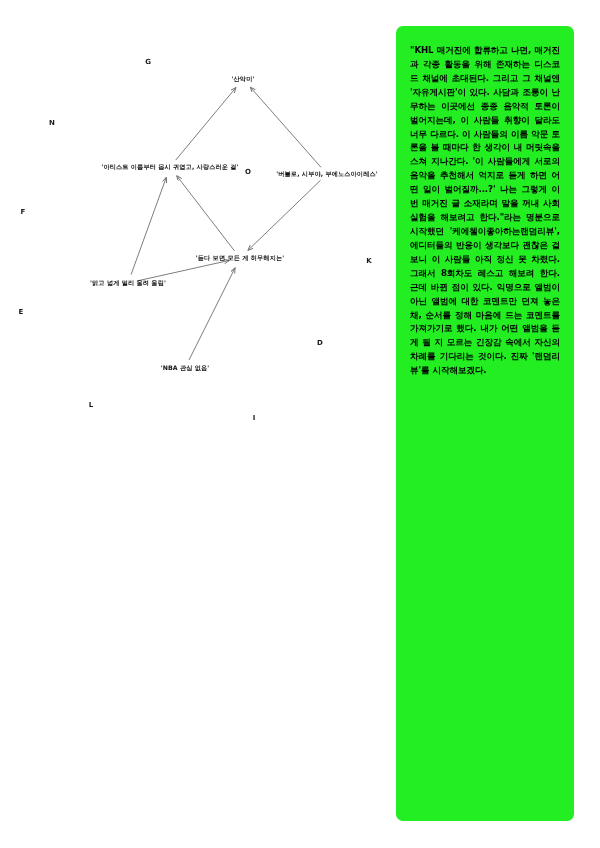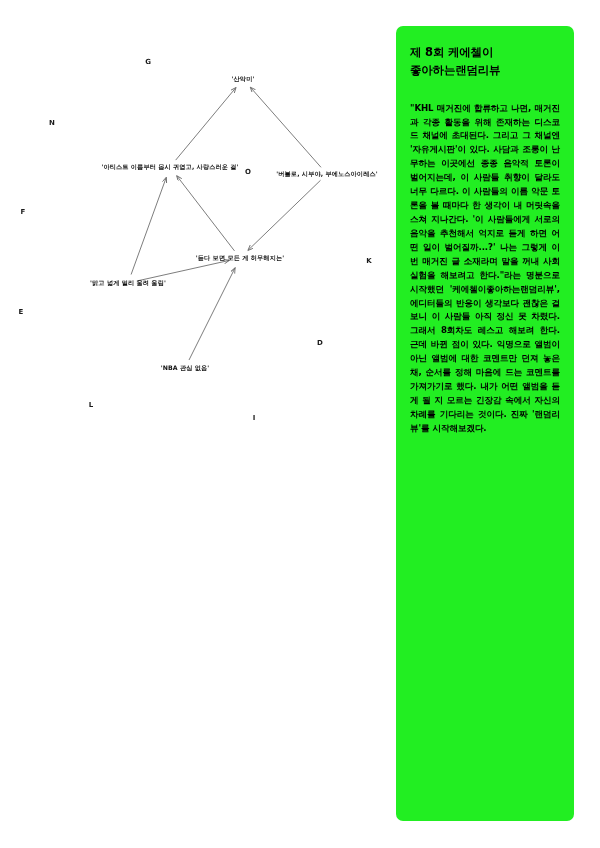--- a/index.html
+++ b/index.html
@@ -123,18 +123,16 @@
         <div class="marker-letter" style="left: 23px; top: 212px;">F</div>
         <div class="marker-letter" style="left: 369px; top: 261px;">K</div>
         <div class="marker-letter" style="left: 21px; top: 312px;">E</div>
         <div class="marker-letter" style="left: 320px; top: 343px;">D</div>
         <div class="marker-letter" style="left: 91px; top: 405px;">L</div>
         <div class="marker-letter" style="left: 254px; top: 418px;">I</div>
       </div>
   </div>
 
   <div id="panel">
-    <div id="panel-title">제 8회 케에첼이
-좋아하는랜덤리뷰</div>
     <div id="panel-body">"KHL 매거진에 합류하고 나면, 매거진과 각종 활동을 위해 존재하는 디스코드 채널에 초대된다. 그리고 그 채널엔 '자유게시판'이 있다. 사담과 조롱이 난무하는 이곳에선 종종 음악적 토론이 벌어지는데, 이 사람들 취향이 달라도 너무 다르다. 이 사람들의 이름 악문 토론을 볼 때마다 한 생각이 내 머릿속을 스쳐 지나간다. '이 사람들에게 서로의 음악을 추천해서 억지로 듣게 하면 어떤 일이 벌어질까...?' 나는 그렇게 이번 매거진 글 소재라며 말을 꺼내 사회 실험을 해보려고 한다."라는 명분으로 시작했던 '케에첼이좋아하는랜덤리뷰', 에디터들의 반응이 생각보다 괜찮은 걸 보니 이 사람들 아직 정신 못 차렸다. 그래서 8회차도 레스고 해보려 한다. 근데 바뀐 점이 있다. 익명으로 앨범이 아닌 앨범에 대한 코멘트만 던져 놓은 채, 순서를 정해 마음에 드는 코멘트를 가져가기로 했다. 내가 어떤 앨범을 듣게 될 지 모르는 긴장감 속에서 자신의 차례를 기다리는 것이다. 진짜 '랜덤리뷰'를 시작해보겠다.</div>
   </div>
 
 </div>
 
 </body></html>

